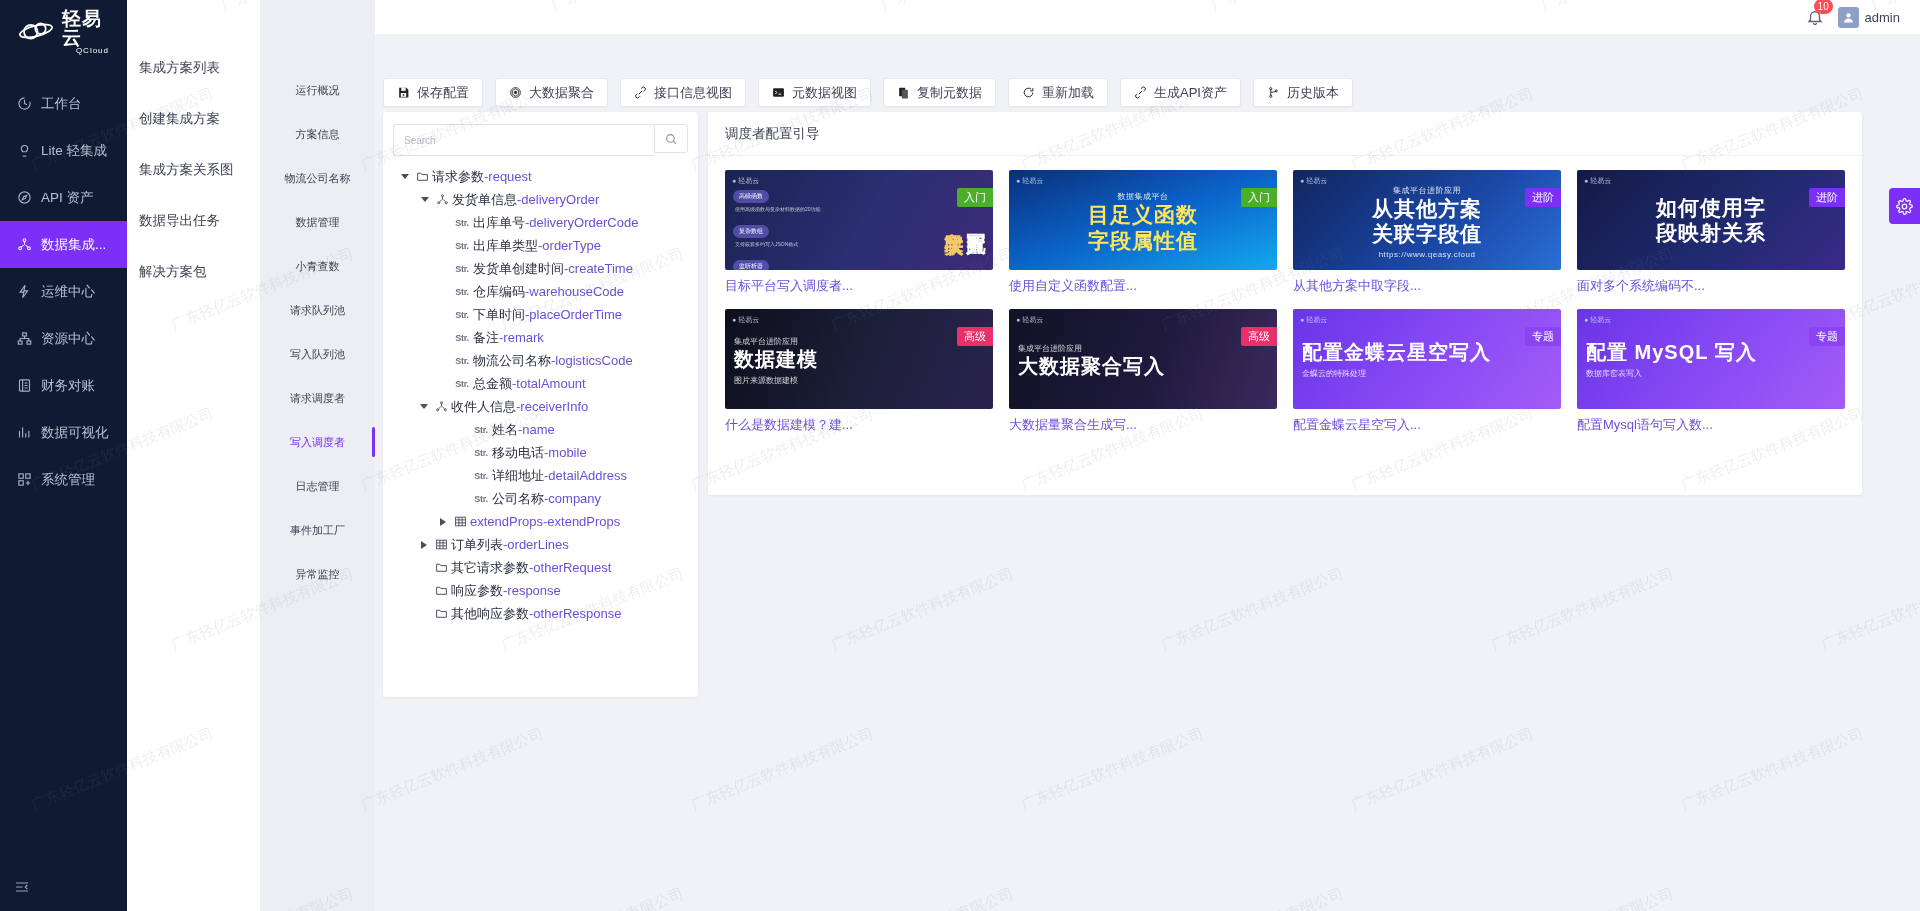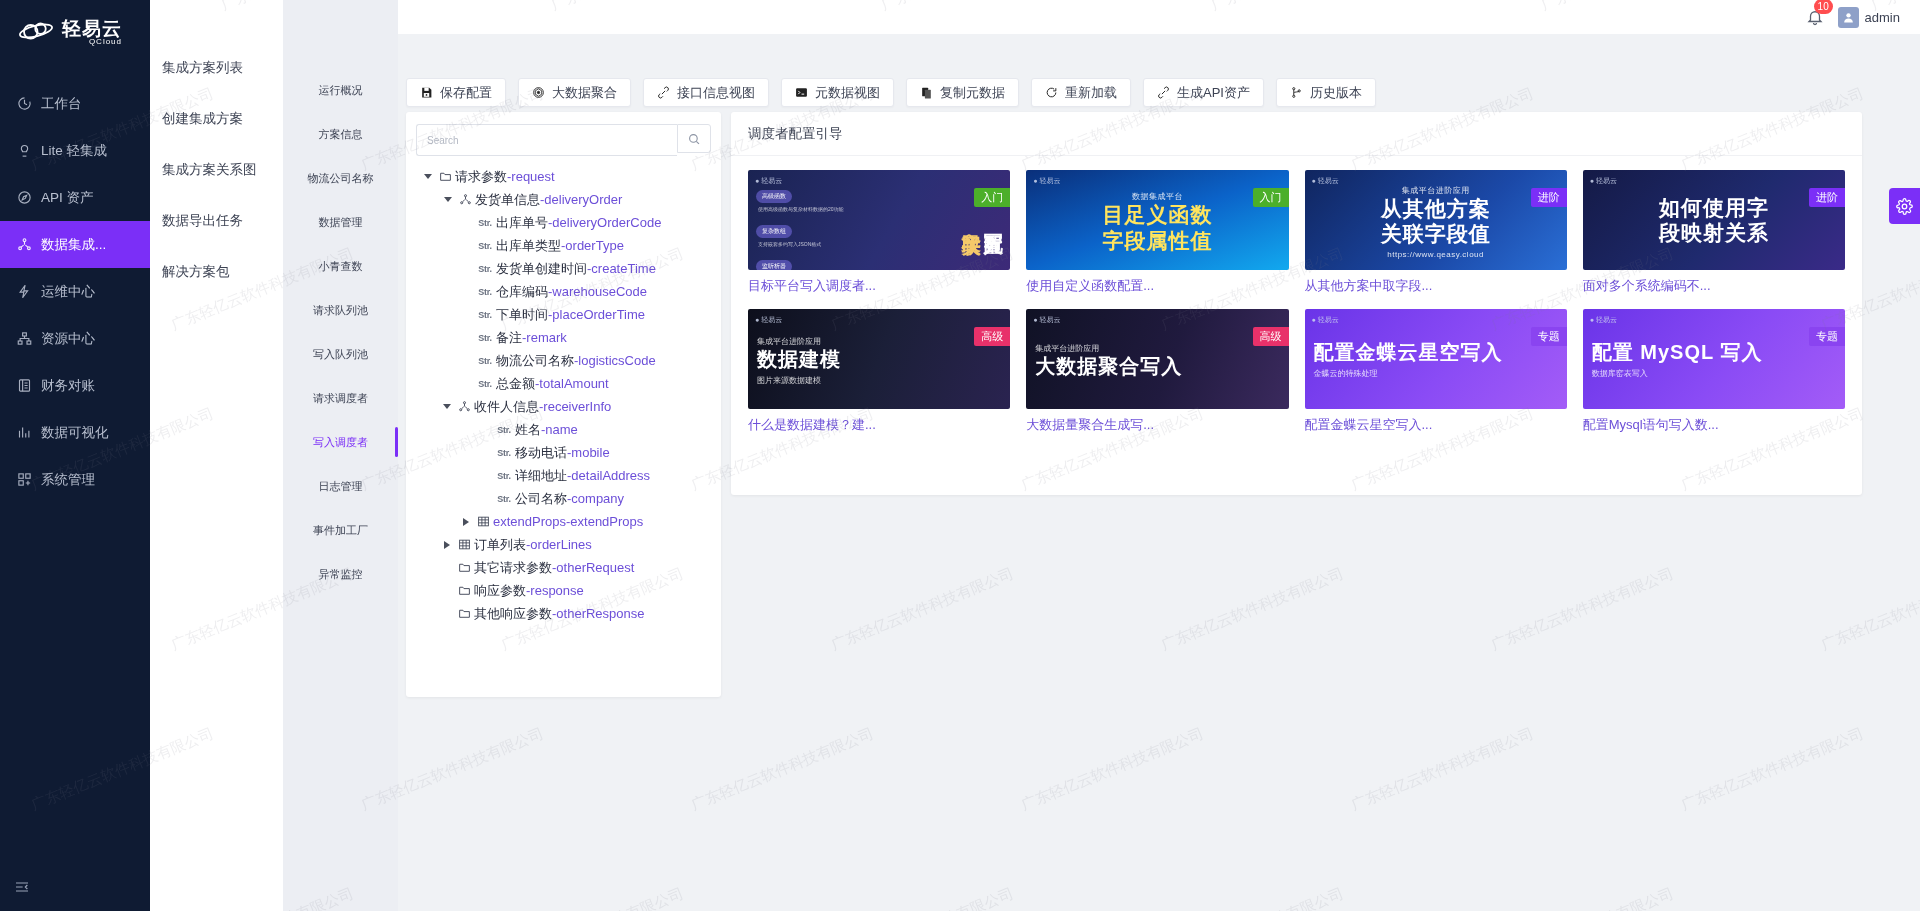--- a/index.html
+++ b/index.html
@@ -16,21 +16,21 @@
     overflow: hidden;
   }
   .wm span {
     position: absolute; color: rgba(120,125,140,.13);
     font-size: 15px; white-space: nowrap;
     transform: rotate(-22deg); font-family: "Liberation Sans", sans-serif;
   }
 
   
   .rail {
-    width: 150px; background: #0f1b33; color: #cfd4e0;
+    width: 127px; background: #0f1b33; color: #cfd4e0;
     display: flex; flex-direction: column; flex-shrink: 0;
     position: relative; z-index: 20;
   }
   .logo { height: 52px; display: flex; align-items: center; gap: 8px; padding: 0 18px; margin-top: 6px;}
   .logo .mark { width: 36px; height: 26px; flex-shrink: 0; }
   .logo .txt { display: flex; flex-direction: column; line-height: 1; }
   .logo .txt b { font-size: 19px; color: #fff; letter-spacing: 1px; }
   .logo .txt i { font-size: 8px; color: #fff; font-style: normal; letter-spacing: 1px; text-align: right;}
   .rail .nav { margin-top: 22px; }
   .rail .item {

